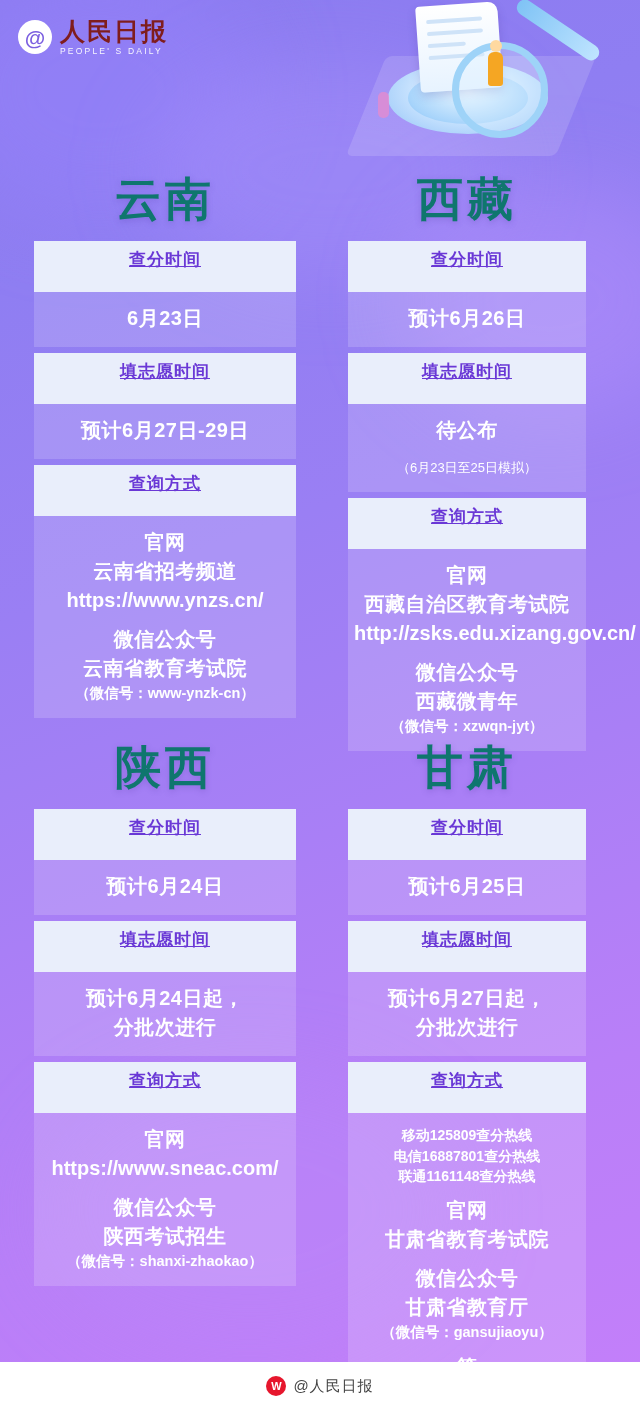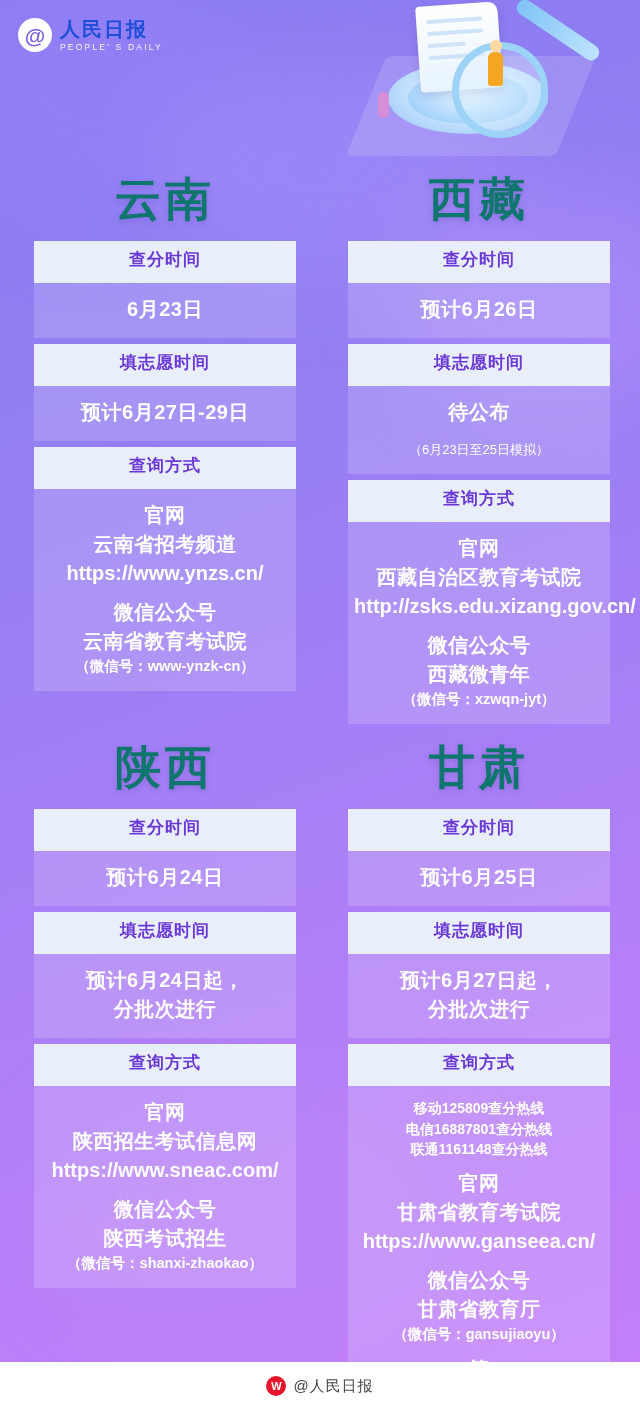--- a/index.html
+++ b/index.html
@@ -44,21 +44,21 @@
   .logo-mark {
     width: 34px; height: 34px;
     border-radius: 50%;
     background: #ffffff;
     color: #7b5fe0;
     display: flex; align-items: center; justify-content: center;
     font-size: 21px; font-weight: bold;
     line-height: 1;
   }
   .logo-text { display: flex; flex-direction: column; justify-content: center; }
-  .logo-cn { font-size: 20px; font-weight: bold; letter-spacing: 2px; line-height: 1.05; color: #1d4ed8; }
+  .logo-cn { font-size: 25px; font-weight: bold; letter-spacing: 2px; line-height: 1.05; color: #7f1d1d; }
   .logo-en { font-size: 8.5px; letter-spacing: 2.2px; color: #ffffff; opacity: .92; margin-top: 2px; }
 
   
   .illus { position: absolute; right: 30px; top: 0; width: 250px; height: 175px; }
   .illus .plate {
     position: absolute; left: 6px; top: 56px;
     width: 210px; height: 100px;
     background: rgba(255,255,255,.14);
     transform: skewX(-22deg);
     border-radius: 6px;
@@ -118,41 +118,42 @@
     opacity: .8;
   }
 
   
   .grid {
     position: absolute;
     left: 0; top: 175px;
     width: 640px;
   }
   .col-left  { position: absolute; left: 34px;  width: 262px; }
-  .col-right { position: absolute; left: 348px; width: 262px; }
+  .col-right { position: absolute; left: 348px; width: 238px; }
 
   .prov-name {
     font-size: 46px;
     font-weight: bold;
     color: #0f766e;
     text-align: center;
     letter-spacing: 4px;
     line-height: 1.05;
     margin: 0 0 18px 0;
     text-shadow: 0 2px 6px rgba(80,50,160,.25);
   }
   .card { width: 100%; }
   .row-head {
     background: #e9eefb;
     color: #6a38d6;
     font-size: 17px;
     font-weight: bold;
     text-align: center;
-    padding: 7px 0 12px;
+    padding: 7px 0 21px;
     letter-spacing: 1px;
+    text-decoration: underline;
   }
   .row-body {
     background: rgba(255,255,255,.17);
     color: #ffffff;
     text-align: center;
     padding: 12px 6px 14px;
     font-size: 20px;
     font-weight: bold;
     line-height: 1.45;
     letter-spacing: .5px;
@@ -298,21 +299,20 @@
       <div class="spacer"></div>
       <div class="row-head">填志愿时间</div>
       <div class="row-body">
           <span class="line">预计6月24日起，</span>
           <span class="line">分批次进行</span>
         </div>
       <div class="spacer"></div>
       <div class="row-head">查询方式</div>
       <div class="row-body">
           <span class="line ">官网</span>
-          <span class="line ">陕西招生考试信息网</span>
           <span class="line url">https://www.sneac.com/</span>
           <span class="gap"></span>
           <span class="line ">微信公众号</span>
           <span class="line ">陕西考试招生</span>
           <span class="line note">（微信号：shanxi-zhaokao）</span>
         </div>
     </div>
   </div>
 
   <div class="col-right" style="top:568px">
@@ -328,21 +328,20 @@
         </div>
       <div class="spacer"></div>
       <div class="row-head">查询方式</div>
       <div class="row-body">
           <span class="line tiny">移动125809查分热线</span>
           <span class="line tiny">电信16887801查分热线</span>
           <span class="line tiny">联通1161148查分热线</span>
           <span class="gap"></span>
           <span class="line ">官网</span>
           <span class="line ">甘肃省教育考试院</span>
-          <span class="line url">https://www.ganseea.cn/</span>
           <span class="gap"></span>
           <span class="line ">微信公众号</span>
           <span class="line ">甘肃省教育厅</span>
           <span class="line note">（微信号：gansujiaoyu）</span>
           <span class="gap"></span>
           <span class="line ">等</span>
         </div>
     </div>
   </div>
 </div>

